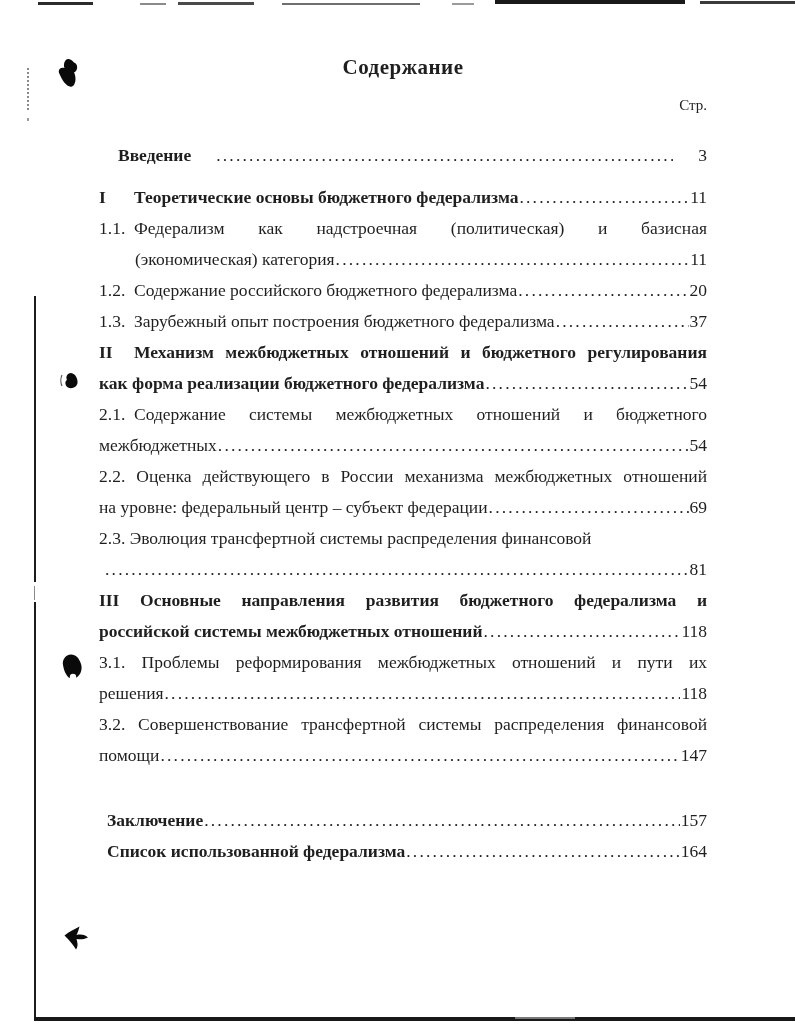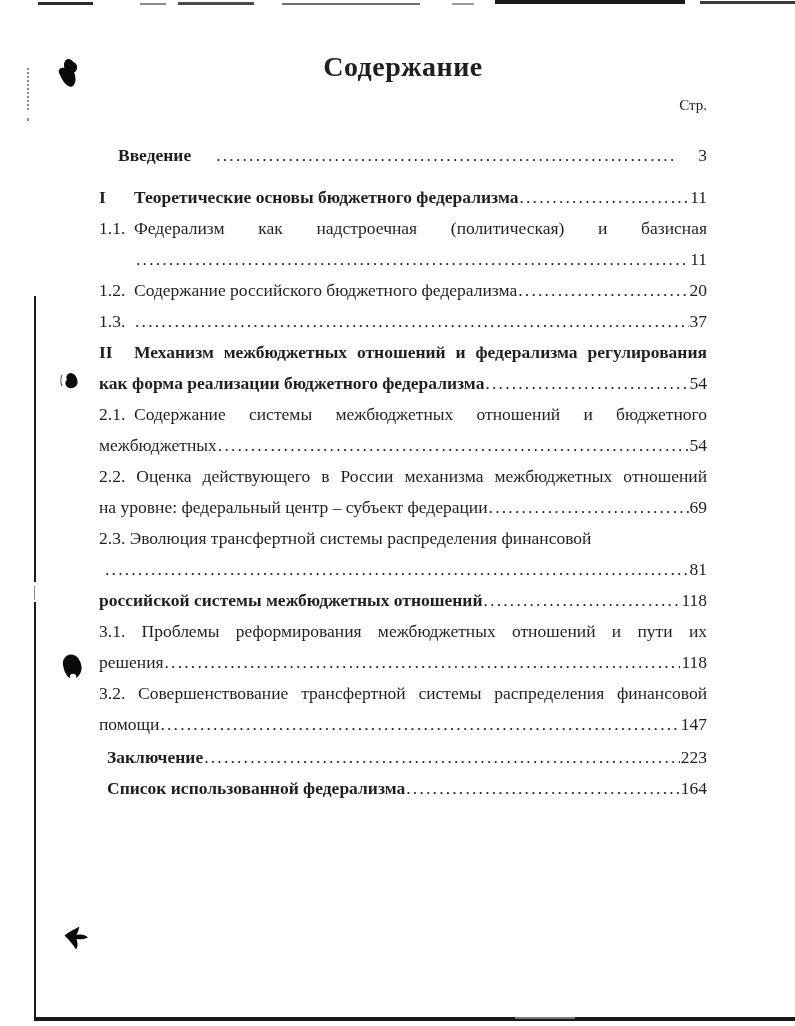--- a/index.html
+++ b/index.html
@@ -17,21 +17,21 @@
   .dotline{position:absolute;border-left:2px dotted #8a8a8a;width:0;}
   .blot{position:absolute;}
   .blot svg{display:block;}
   
   .content{
     position:absolute;left:99px;top:50px;width:608px;
   }
   .title{
     text-align:center;
     font-weight:bold;
-    font-size:28px;
+    font-size:21px;
     line-height:34px;
     letter-spacing:0.5px;
   }
   .str{
     text-align:right;
     font-size:15px;
     line-height:26px;
     margin-top:8px;
   }
   .toc{margin-top:22px;font-size:17.5px;}
@@ -130,40 +130,42 @@
   </div>
 
   <div class="row justify">
     <span class="num">1.1.</span>
     <span class="txt">Федерализм как надстроечная (политическая) и базисная</span>
 
   </div>
 
   <div class="row" style="padding-left: 36px;">
 
+    <span class="txt">(экономическая) категория</span>
     <span class="dots">....................................................................................................................................................................................................................................................................</span>
     <span class="pg">11</span>
   </div>
 
   <div class="row">
     <span class="num">1.2.</span>
     <span class="txt">Содержание российского бюджетного федерализма</span>
     <span class="dots">....................................................................................................................................................................................................................................................................</span>
     <span class="pg">20</span>
   </div>
 
   <div class="row">
     <span class="num">1.3.</span>
+    <span class="txt">Зарубежный опыт построения бюджетного федерализма</span>
     <span class="dots">....................................................................................................................................................................................................................................................................</span>
     <span class="pg">37</span>
   </div>
 
   <div class="row bold justify">
     <span class="num">II</span>
-    <span class="txt">Механизм межбюджетных отношений и федерализма регулирования</span>
+    <span class="txt">Механизм межбюджетных отношений и бюджетного регулирования</span>
 
   </div>
 
   <div class="row bold">
 
     <span class="txt">как форма реализации бюджетного федерализма</span>
     <span class="dots">....................................................................................................................................................................................................................................................................</span>
     <span class="pg">54</span>
   </div>
 
@@ -198,20 +200,25 @@
     <span class="txt">2.3. Эволюция трансфертной системы распределения финансовой</span>
 
   </div>
 
   <div class="row" style="padding-left: 5px;">
 
     <span class="dots">....................................................................................................................................................................................................................................................................</span>
     <span class="pg">81</span>
   </div>
 
+  <div class="row bold justify">
+
+    <span class="txt">III Основные направления развития бюджетного федерализма и</span>
+
+  </div>
 
   <div class="row bold">
 
     <span class="txt">российской системы межбюджетных отношений</span>
     <span class="dots">....................................................................................................................................................................................................................................................................</span>
     <span class="pg">118</span>
   </div>
 
   <div class="row justify">
 
@@ -232,25 +239,25 @@
 
   </div>
 
   <div class="row">
 
     <span class="txt">помощи</span>
     <span class="dots">....................................................................................................................................................................................................................................................................</span>
     <span class="pg">147</span>
   </div>
 
-  <div class="row bold" style="margin-top: 2px; padding-left: 8px;">
+  <div class="row bold" style="margin-top: 34px; padding-left: 8px;">
 
     <span class="txt">Заключение</span>
     <span class="dots">....................................................................................................................................................................................................................................................................</span>
-    <span class="pg">223</span>
+    <span class="pg">157</span>
   </div>
 
   <div class="row bold" style="padding-left: 8px;">
 
     <span class="txt">Список использованной федерализма</span>
     <span class="dots">....................................................................................................................................................................................................................................................................</span>
     <span class="pg">164</span>
   </div>
 </div>
   </div>

